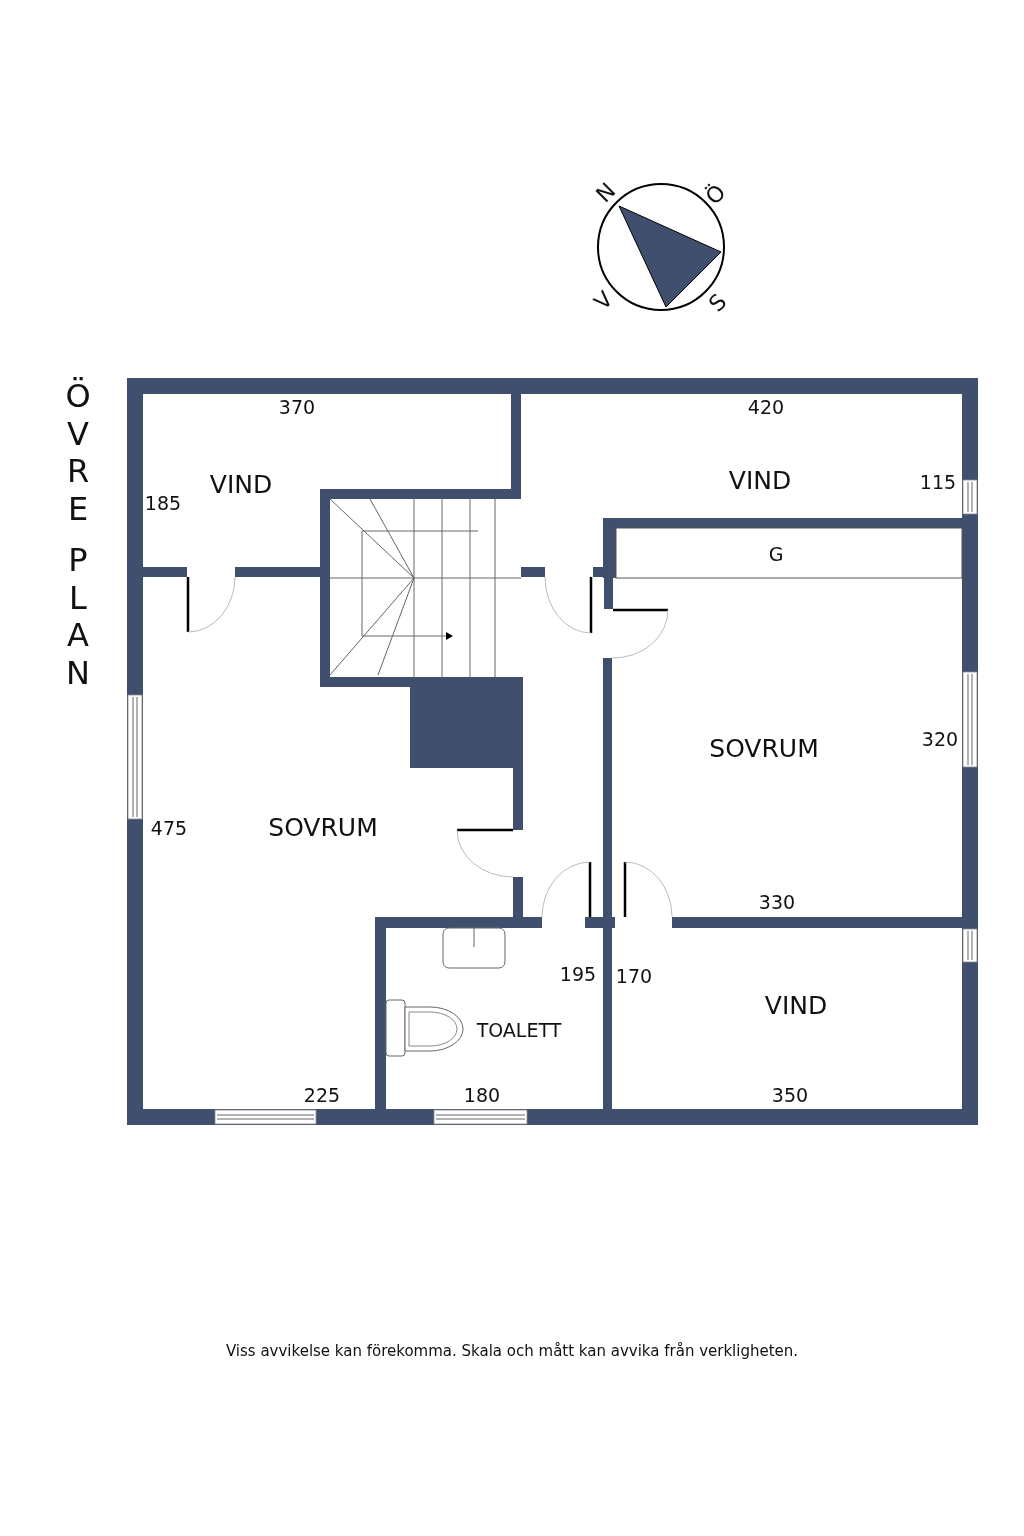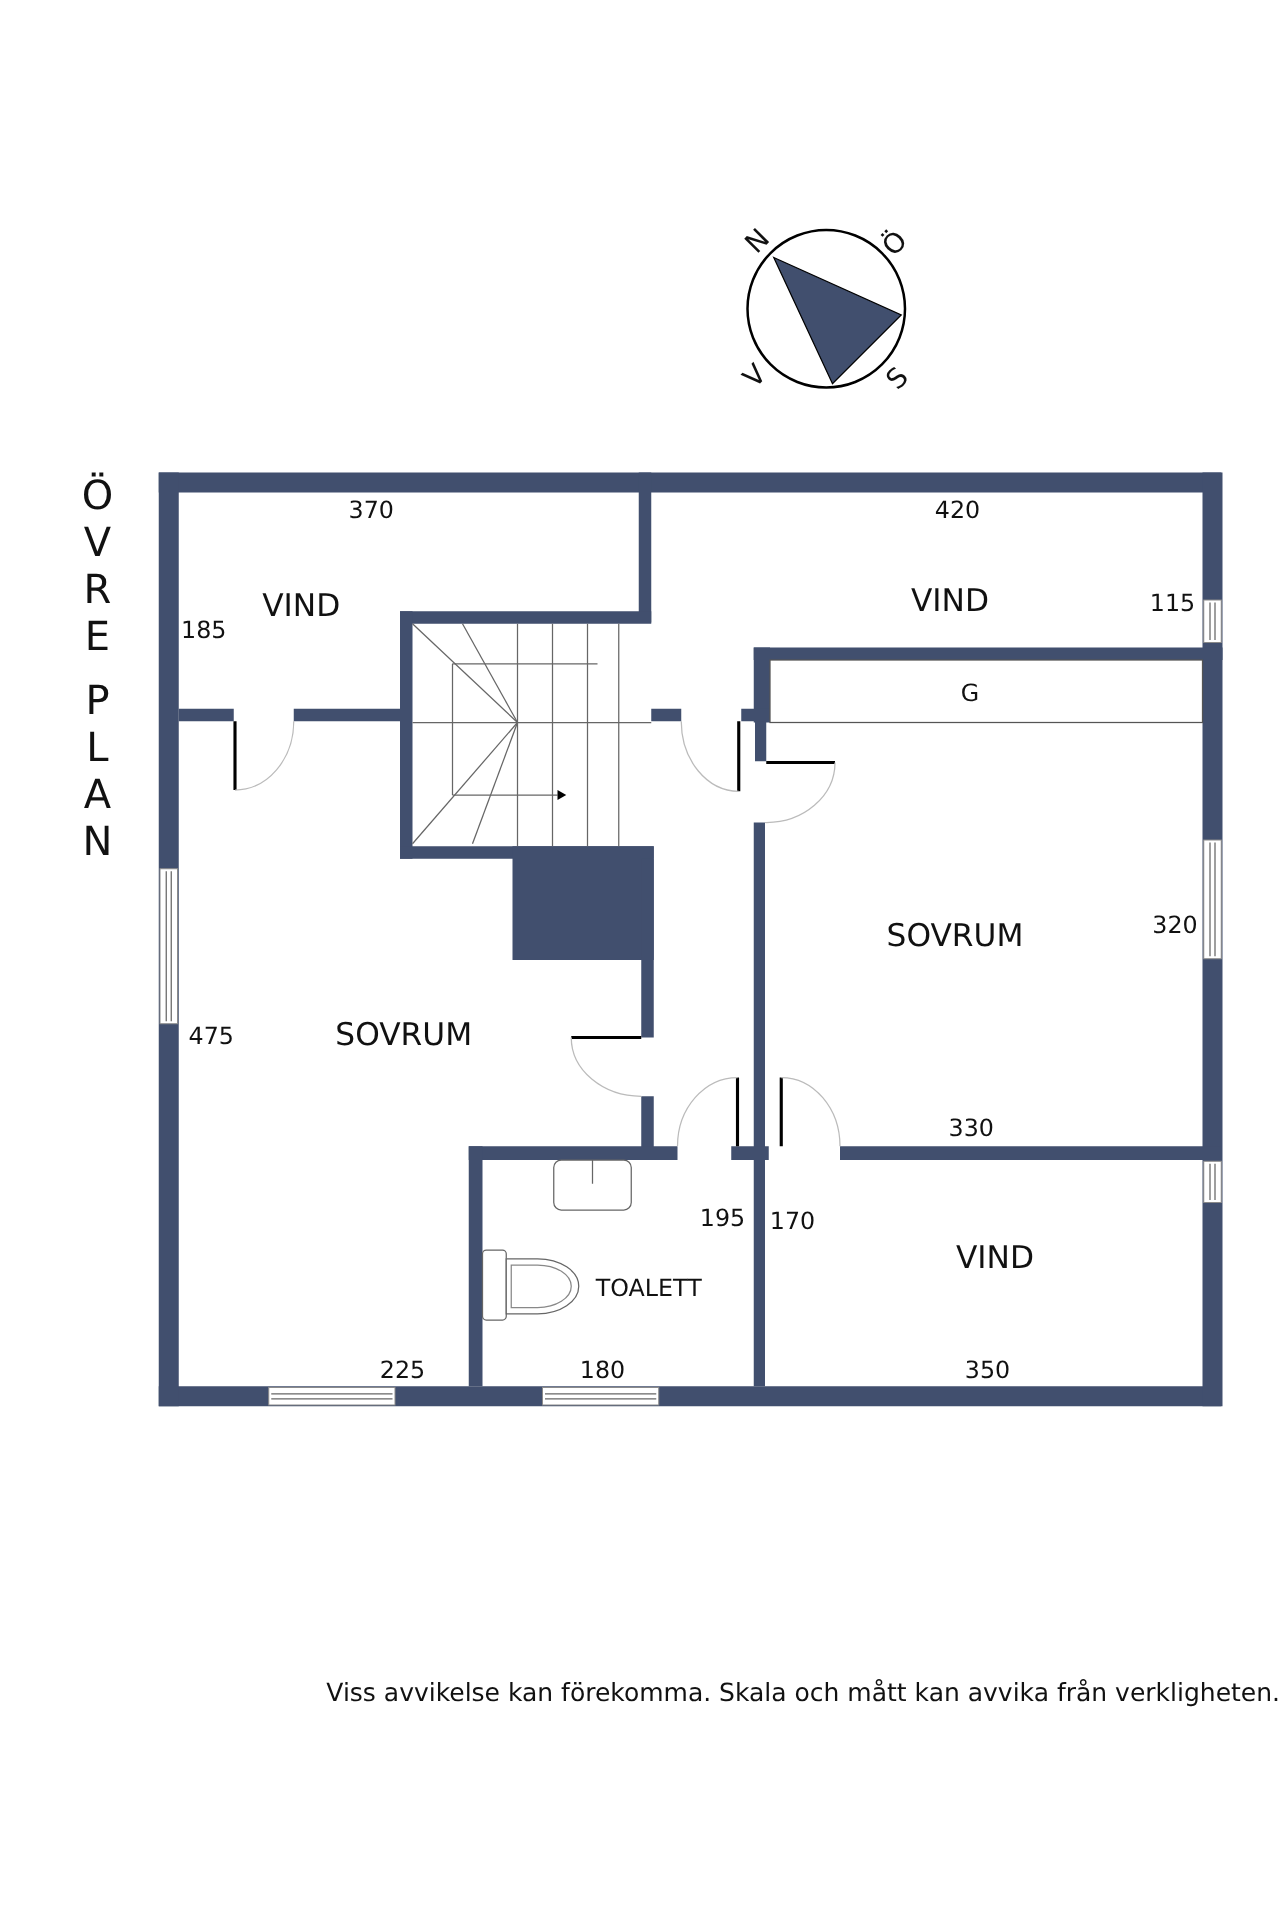--- a/index.html
+++ b/index.html
@@ -10,21 +10,21 @@
   .thin { stroke:#666; stroke-width:1; fill:none; }
   .arc { stroke:#bbbbbb; stroke-width:1; fill:none; }
   .leaf { stroke:#000; stroke-width:2.5; }
   .room { font-family:"DejaVu Sans", sans-serif; font-size:25px; fill:#111; }
   .dim { font-family:"DejaVu Sans", sans-serif; font-size:19px; fill:#111; }
   .small { font-family:"DejaVu Sans", sans-serif; font-size:19px; fill:#111; }
   .compass-letter { font-family:"DejaVu Sans", sans-serif; font-size:22px; fill:#111; }
   .vert-title { position:absolute; left:56px; top:378px; width:44px; text-align:center; font-family:"DejaVu Sans", sans-serif; font-size:32px; line-height:37.5px; color:#111; }
   .vert-title span { display:block; }
   .vert-title .gap { height:14px; }
-  .disclaimer { position:absolute; left:0; top:1342px; width:1024px; text-align:right; font-family:"DejaVu Sans", sans-serif; font-size:20px; color:#111; }
+  .disclaimer { position:absolute; left:0; top:1342px; width:1024px; text-align:center; font-family:"DejaVu Sans", sans-serif; font-size:15px; color:#111; }
 </style>
 </head>
 <body>
 
 <div class="vert-title">
   <span>Ö</span>
   <span>V</span>
   <span>R</span>
   <span>E</span>
   <span class="gap"></span>

